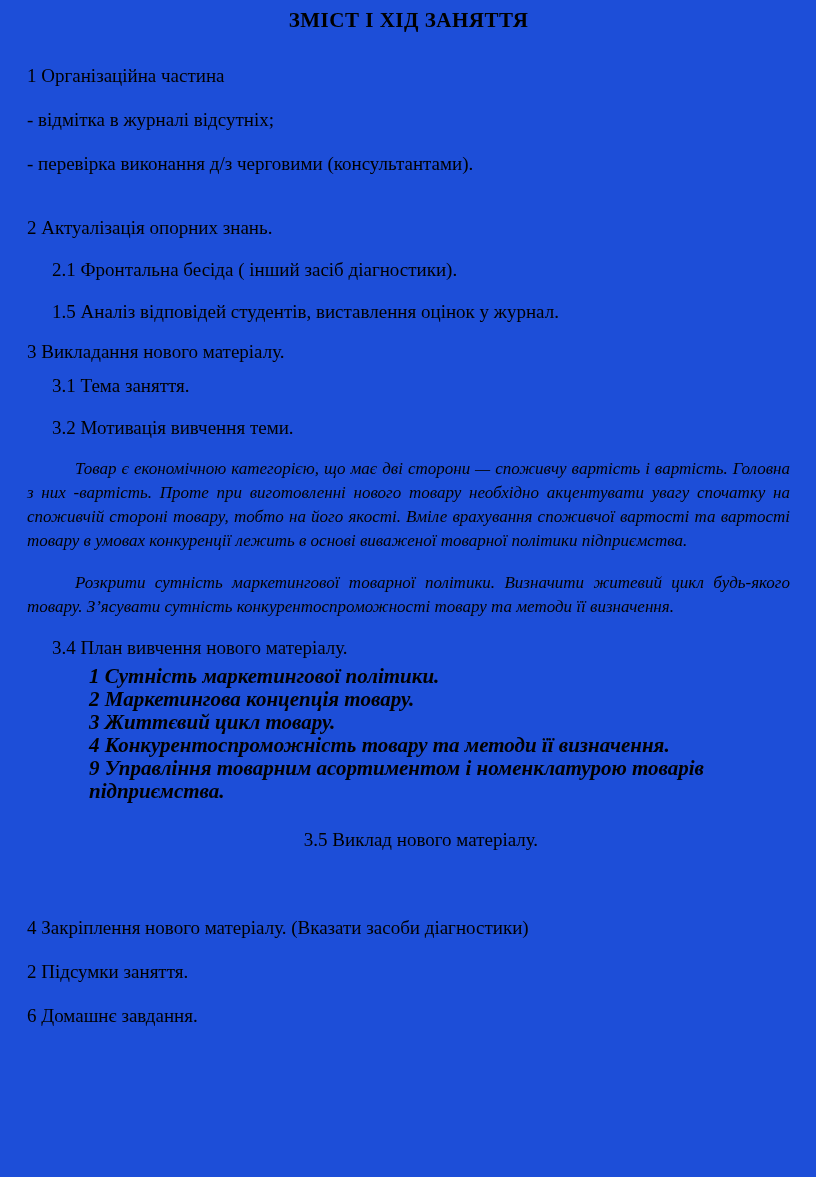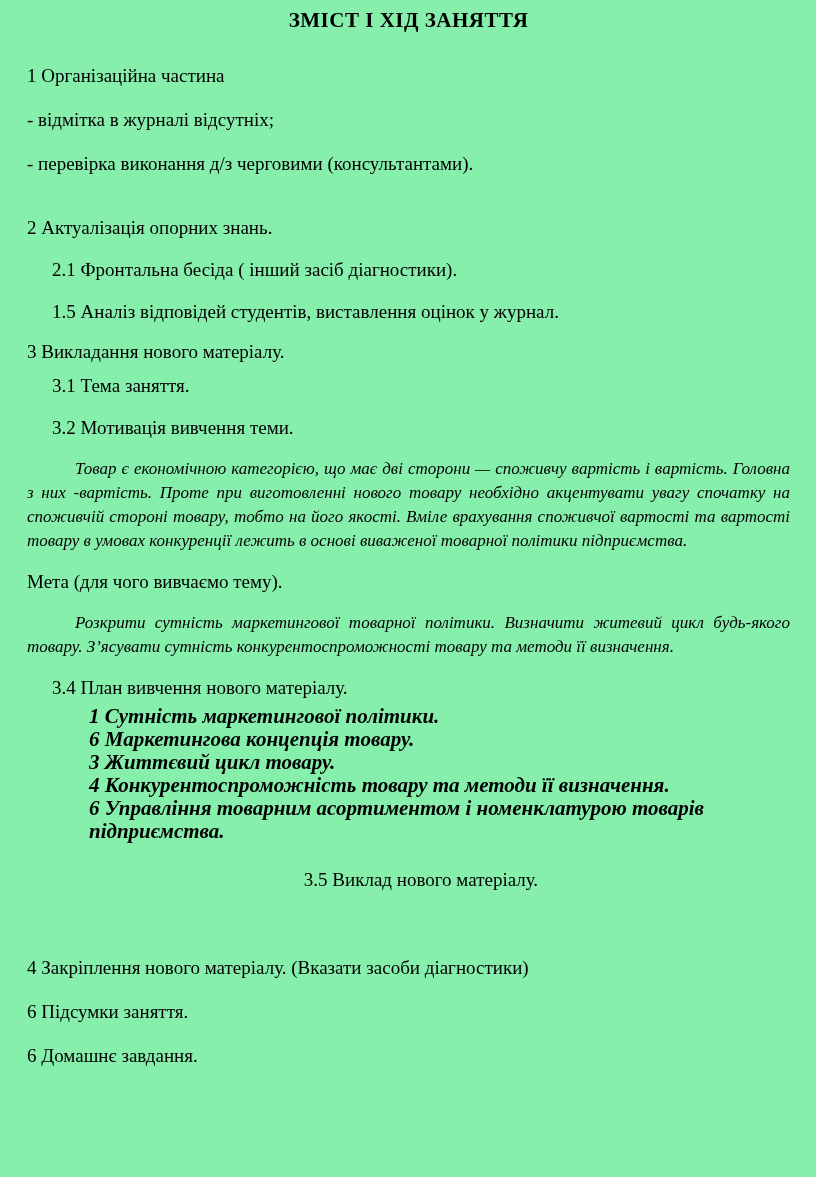--- a/index.html
+++ b/index.html
@@ -4,21 +4,21 @@
 <style>
   html, body {
     margin: 0;
     padding: 0;
     background: #ffffff;
   }
   .page {
     position: relative;
     width: 816px;
     height: 1177px;
-    background: #86efac;
+    background: #1d4ed8;
     color: #000000;
     font-family: "Liberation Serif", "DejaVu Serif", serif;
     font-size: 19px;
     box-sizing: border-box;
     padding: 8px 26px 0 27px;
     overflow: hidden;
   }
   .doc-title {
     text-align: center;
     font-weight: bold;
@@ -77,33 +77,32 @@
   <p class="h-num gap-lg">2 Актуалізація опорних знань.</p>
   <p class="sub-num">2.1  Фронтальна бесіда ( інший засіб діагностики).</p>
   <p class="sub-num">1.5   Аналіз відповідей студентів, виставлення оцінок у журнал.</p>
 
   <p class="h-num gap-md">3 Викладання нового матеріалу.</p>
   <p class="sub-num tight">3.1 Тема заняття.</p>
   <p class="sub-num">3.2 Мотивація вивчення теми.</p>
 
   <p class="ital-para">Товар є економічною категорією, що має дві сторони — споживчу вартість і вартість. Головна з них -вартість. Проте при виготовленні нового товару необхідно акцентувати увагу спочатку на споживчій стороні товару, тобто на його якості. Вміле врахування споживчої вартості та вартості товару в умовах конкуренції лежить в основі виваженої товарної політики підприємства.</p>
 
-  <p class="h-num gap-md">Мета (для чого вивчаємо тему).</p>
 
   <p class="ital-para">Розкрити сутність маркетингової товарної політики. Визначити житевий цикл будь-якого товару. З’ясувати сутність конкурентоспроможності товару та методи її визначення.</p>
 
   <p class="sub-num gap-md">3.4 План вивчення нового матеріалу.</p>
 
   <div class="plan-list">
     <p class="plan-item">1 Сутність маркетингової політики.</p>
-    <p class="plan-item">6 Маркетингова концепція товару.</p>
+    <p class="plan-item">2 Маркетингова концепція товару.</p>
     <p class="plan-item">3 Життєвий цикл товару.</p>
     <p class="plan-item">4 Конкурентоспроможність товару та методи її визначення.</p>
-    <p class="plan-item">6 Управління товарним асортиментом і номенклатурою товарів підприємства.</p>
+    <p class="plan-item">9 Управління товарним асортиментом і номенклатурою товарів підприємства.</p>
   </div>
 
   <p class="sub-num" style="margin-top:26px;text-align:center;">3.5 Виклад нового матеріалу.</p>
 
   <p class="h-num bottom-gap">4 Закріплення нового матеріалу. (Вказати засоби діагностики)</p>
-  <p class="h-num">6 Підсумки заняття.</p>
+  <p class="h-num">2 Підсумки заняття.</p>
   <p class="h-num">6 Домашнє завдання.</p>
 
 </div>
 
 </body></html>

